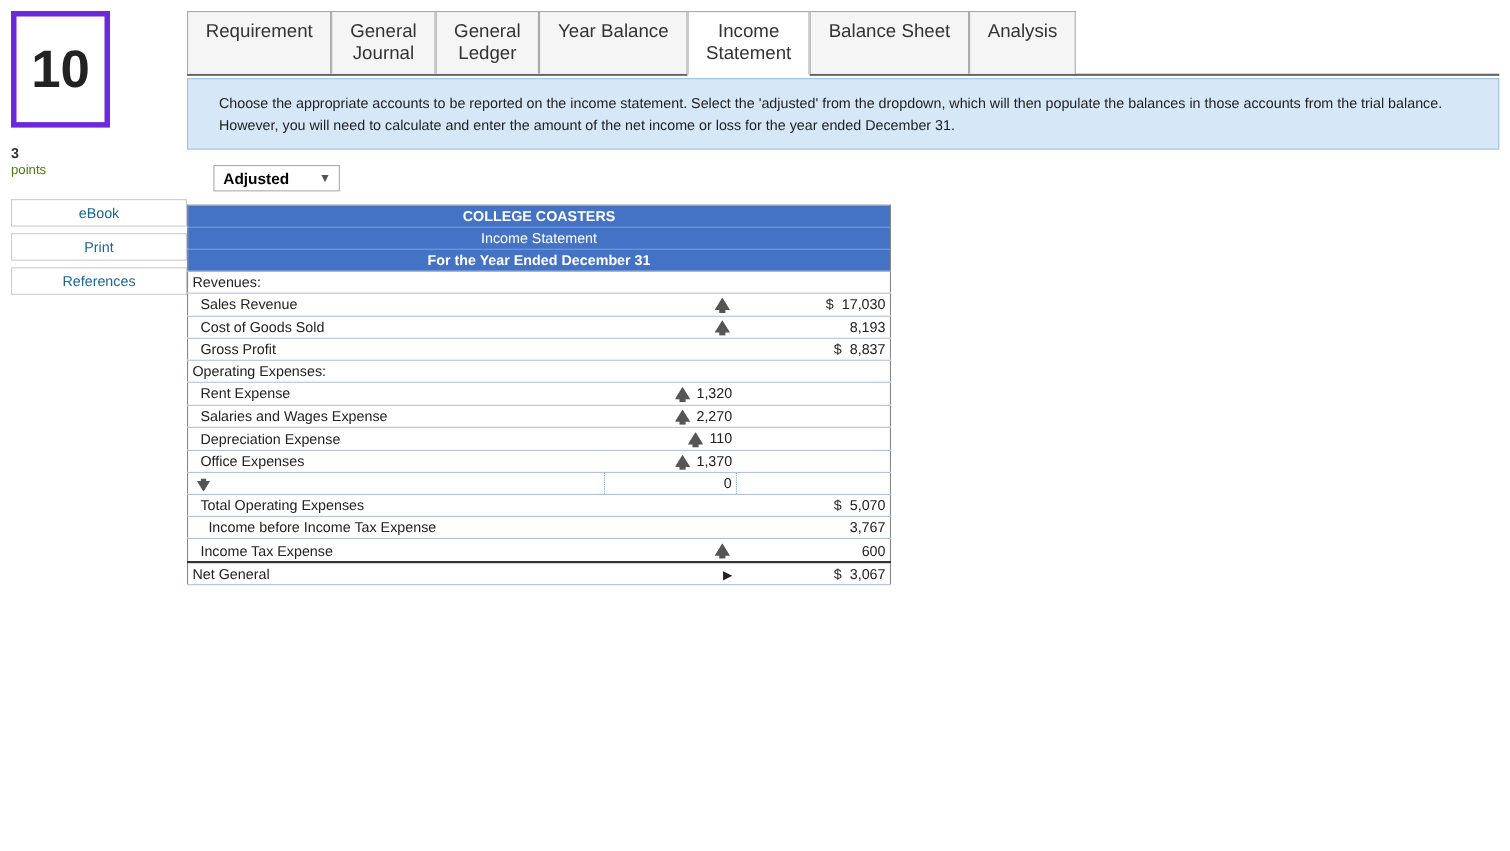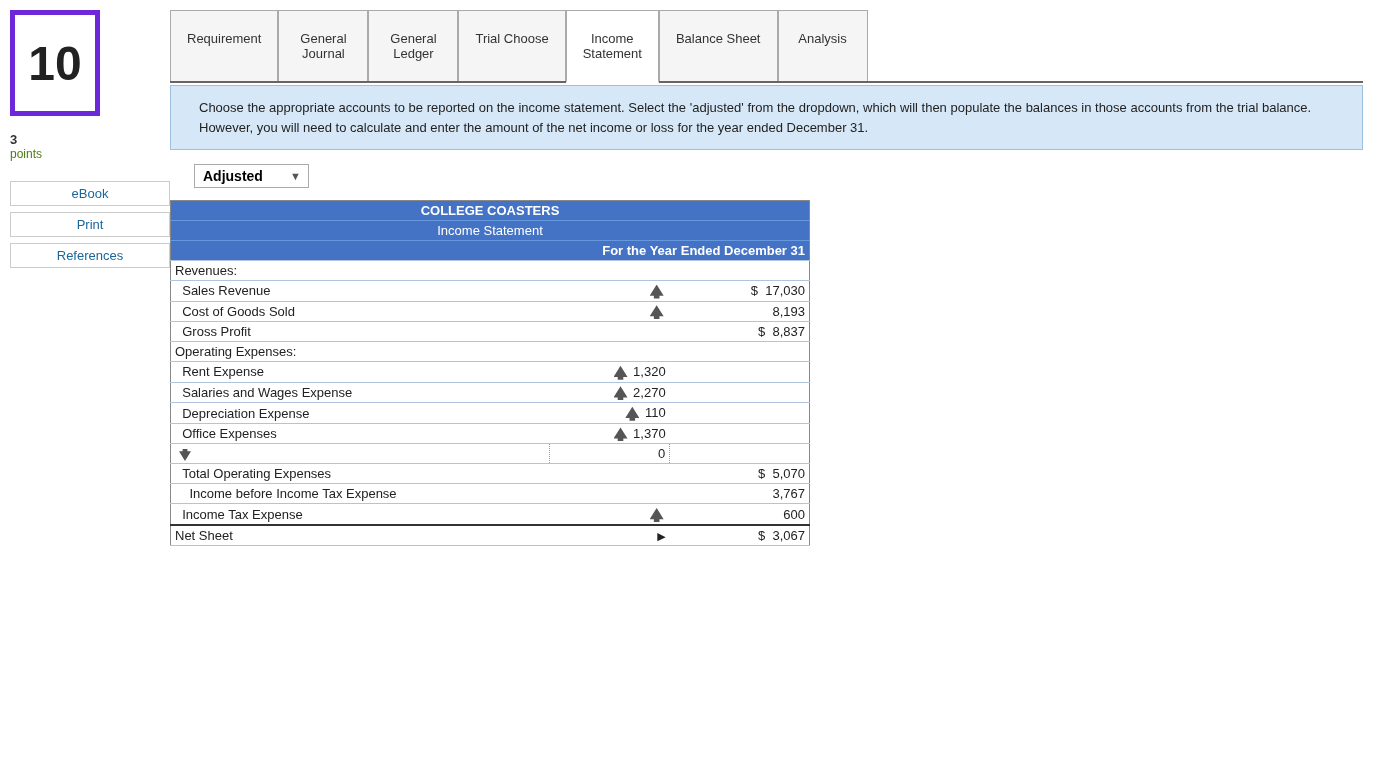--- a/index.html
+++ b/index.html
@@ -10,31 +10,31 @@
     .left-panel { width: 160px; flex-shrink: 0; }
     .number-box { border: 5px solid #6d28d9; width: 90px; height: 106px; display: flex; align-items: center; justify-content: center; font-size: 48px; font-weight: bold; margin-bottom: 16px; }
     .points-num { font-size: 13px; font-weight: bold; color: #333; }
     .points-text { color: #4d7c0f; font-size: 12px; }
     .sidebar-links { display: flex; flex-direction: column; gap: 6px; margin-top: 20px; }
     .sidebar-link { color: #1a6699; text-decoration: none; font-size: 13px; border: 1px solid #ccc; padding: 4px 12px; text-align: center; cursor: pointer; background: #fff; }
 
     .main-content { flex: 1; }
 
     .tabs { display: flex; border-bottom: 2px solid #666; margin-bottom: 0; }
-    .tab { padding: 20px 16px; border: 1px solid #aaa; border-bottom: none; background: #f5f5f5; cursor: pointer; text-align: center; font-size: 13px; min-width: 90px; color: #333; }
+    .tab { padding: 8px 16px; border: 1px solid #aaa; border-bottom: none; background: #f5f5f5; cursor: pointer; text-align: center; font-size: 17px; min-width: 90px; color: #333; }
     .tab.active { background: #fff; border-bottom: 2px solid #fff; margin-bottom: -2px; font-weight: normal; }
 
     .instruction-box { background: #d6e8f7; border: 1px solid #a0c0e0; padding: 12px 28px; margin-top: 2px; margin-bottom: 14px; font-size: 13px; color: #222; line-height: 1.5; }
 
     .dropdown-row { display: flex; align-items: center; margin-bottom: 12px; }
 
     .statement-table { width: 640px; border-collapse: collapse; }
     .statement-header { background: #4472c4; color: #fff; text-align: center; font-weight: bold; padding: 6px; font-size: 13px; margin-top: 48px; }
     .statement-subheader { background: #4472c4; color: #fff; text-align: center; font-weight: normal; padding: 4px; font-size: 13px; border-top: 1px solid #6699dd; }
-    .statement-subheader2 { background: #4472c4; color: #fff; text-align: right; font-weight: bold; padding: 4px; font-size: 13px; border-top: 1px solid #6699dd; }
+    .statement-subheader2 { background: #4472c4; color: #fff; text-align: center; font-weight: bold; padding: 4px; font-size: 13px; border-top: 1px solid #6699dd; }
 
     .statement-table td { padding: 2px 4px; font-size: 13px; }
     .statement-table tr { border-bottom: 1px solid #b0c4de; }
     .col-label { width: 380px; }
     .col-mid { width: 120px; text-align: right; }
     .col-right { width: 140px; text-align: right; }
 
     .section-label { font-size: 13px; padding: 3px 4px; }
     .indented { padding-left: 20px; }
     .double-indented { padding-left: 32px; }
@@ -90,21 +90,21 @@
   </div>
 
   <div class="main-content">
 
     <div class="tabs">
       <div class="tab">Requirement</div>
       <div class="tab" style="white-space:pre-line;">General
 Journal</div>
       <div class="tab" style="white-space:pre-line;">General
 Ledger</div>
-      <div class="tab">Trial Choose</div>
+      <div class="tab">Year Balance</div>
       <div class="tab active" style="white-space:pre-line;">Income
 Statement</div>
       <div class="tab">Balance Sheet</div>
       <div class="tab">Analysis</div>
     </div>
 
     <div class="instruction-box">
       <span>Choose the appropriate accounts to be reported on the income statement. Select the 'adjusted' from the dropdown, which will then populate the balances in those accounts from the trial balance. However, you will need to calculate and enter the amount of the net income or loss for the year ended December 31.</span>
     </div>
 
@@ -249,21 +249,21 @@
           <td class="col-label indented">
             &nbsp;&nbsp;Income Tax Expense
           </td>
           <td class="col-mid" style="text-align:right;">
             <span style="display:inline-block;width:14px;height:14px;background:#555;clip-path:polygon(0% 80%, 50% 0%, 100% 80%, 70% 80%, 70% 100%, 30% 100%, 30% 80%);vertical-align:middle;margin-right:2px;"></span>
           </td>
           <td class="col-right" style="text-align:right;">600</td>
         </tr>
 
         <tr class="data-row" style="border-top:2px solid #333;">
-          <td class="col-label">Net Sheet</td>
+          <td class="col-label">Net General</td>
           <td class="col-mid" style="text-align:right;">
             <span style="font-size:11px;">▶</span>
           </td>
           <td class="col-right" style="text-align:right;">
             <span>$</span>&nbsp;&nbsp;3,067
           </td>
         </tr>
       </tbody>
     </table>
   </div>

